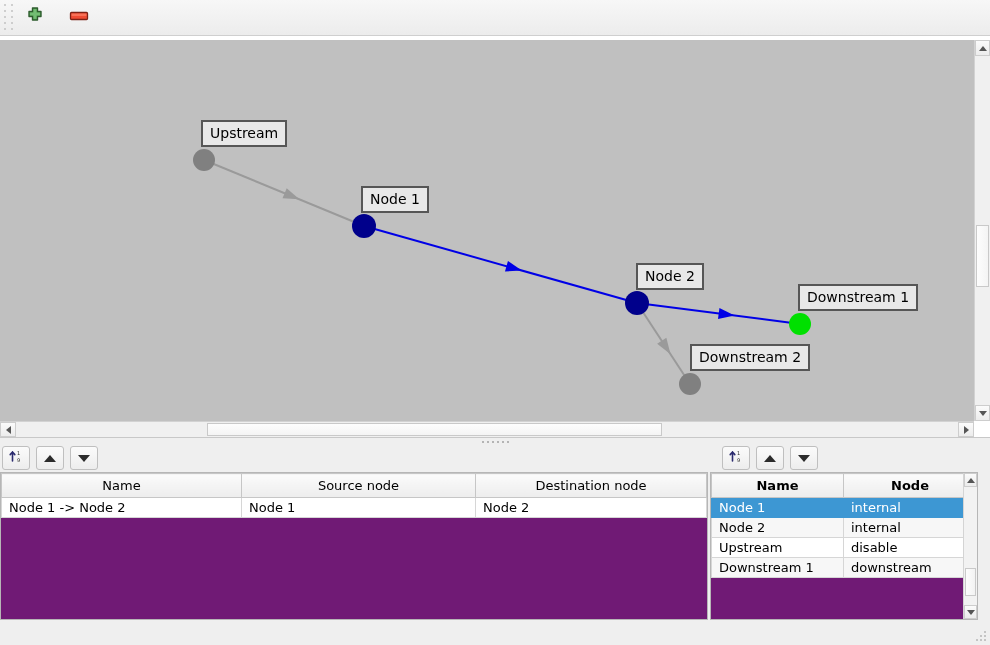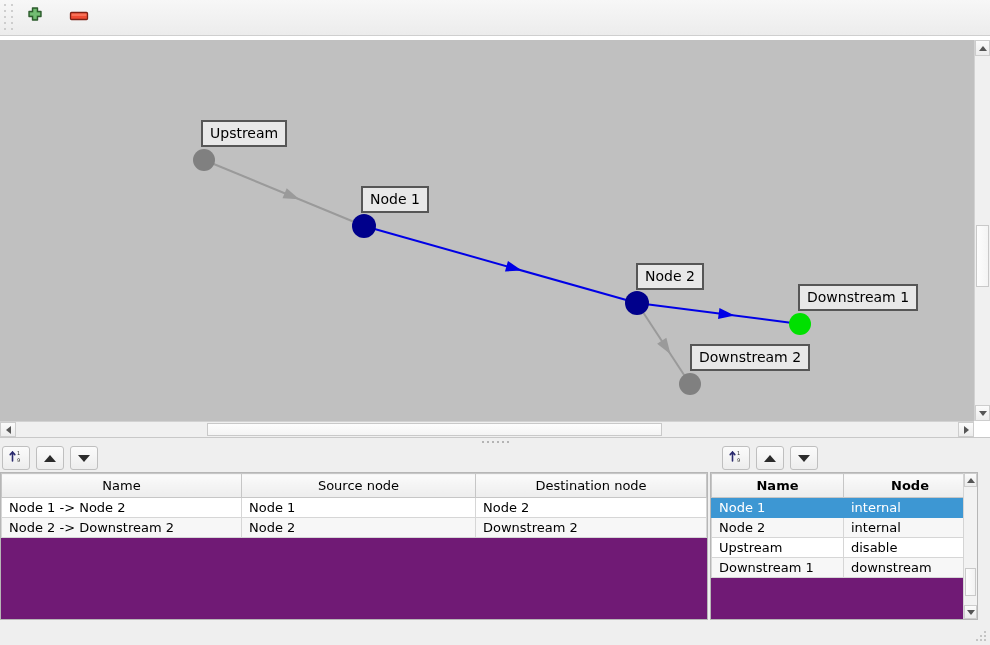--- a/index.html
+++ b/index.html
@@ -305,25 +305,20 @@
             <th>Source node</th>
             <th>Destination node</th>
           </tr>
         </thead>
         <tbody id="edges-body">
             <tr>
               <td>Node 1 -&gt; Node 2</td>
               <td>Node 1</td>
               <td>Node 2</td>
             </tr>
-            <tr class="alt">
-              <td>Node 2 -&gt; Downstream 2</td>
-              <td>Node 2</td>
-              <td>Downstream 2</td>
-            </tr>
           </tbody>
       </table>
     </div>
   </div>
 
   <div class="pane-right">
     <div class="pane-tools">
       <div class="sq-btn">
         <span>
           <svg width="16" height="16" viewBox="0 0 16 16">

